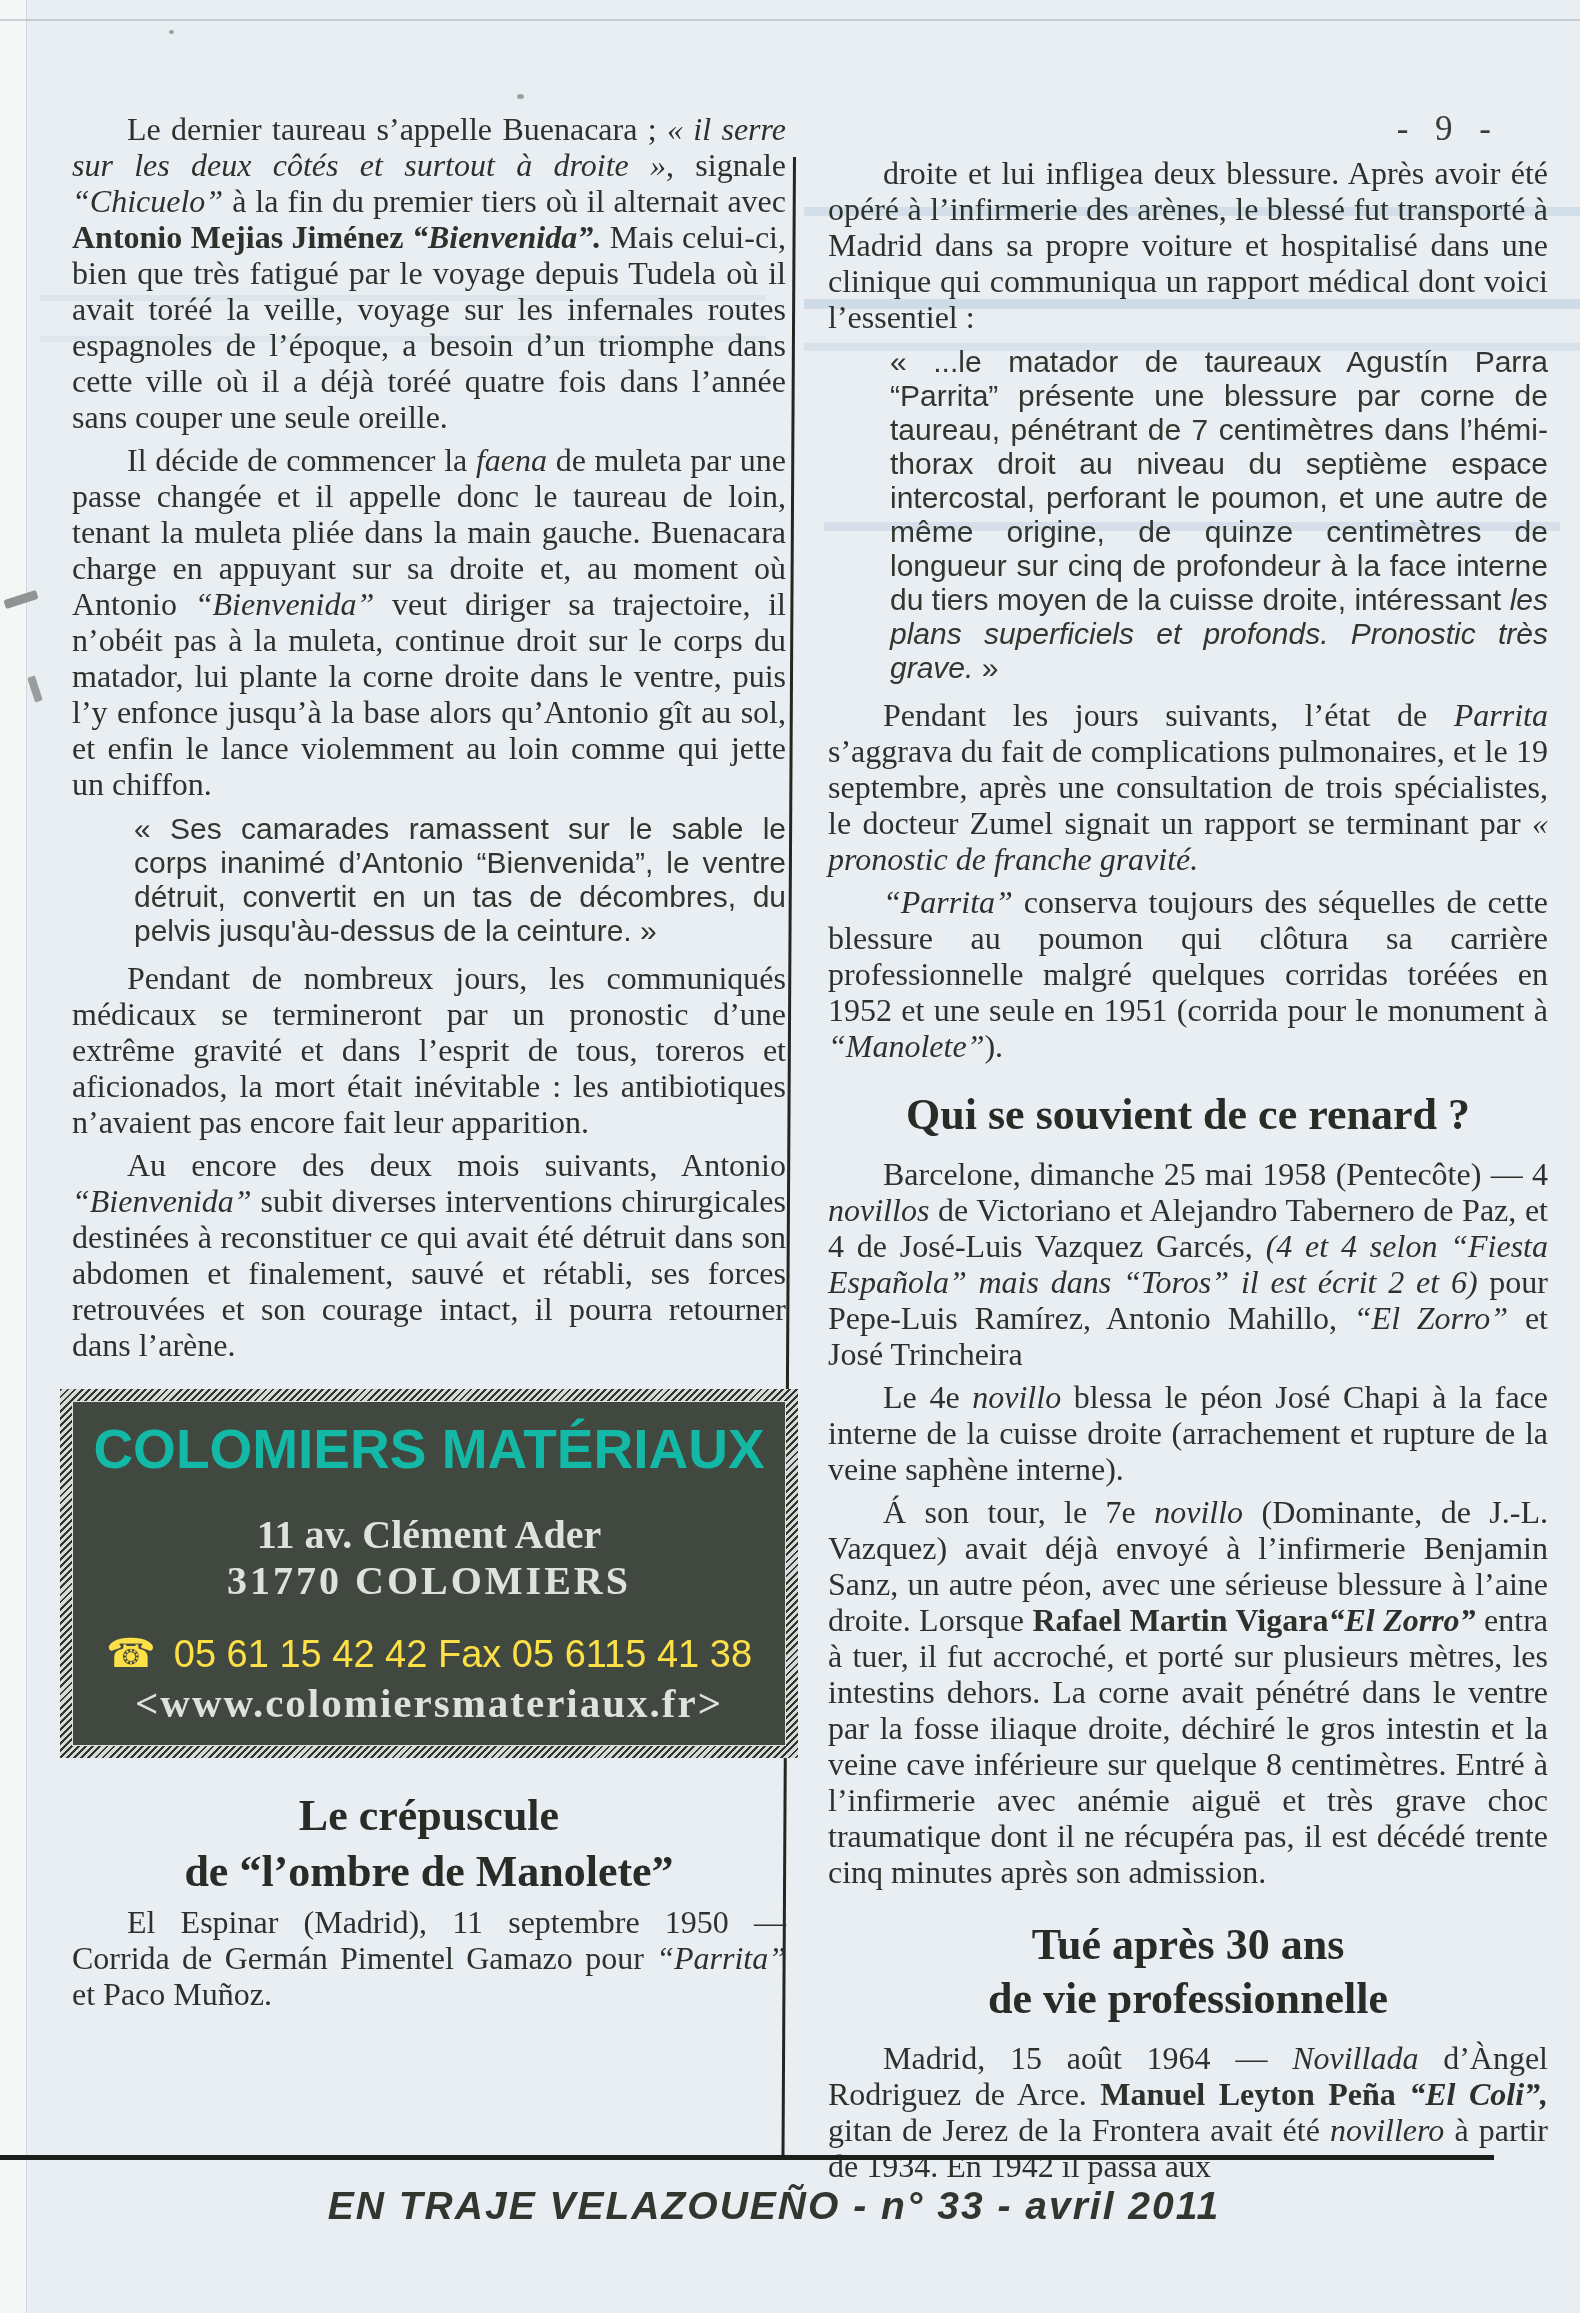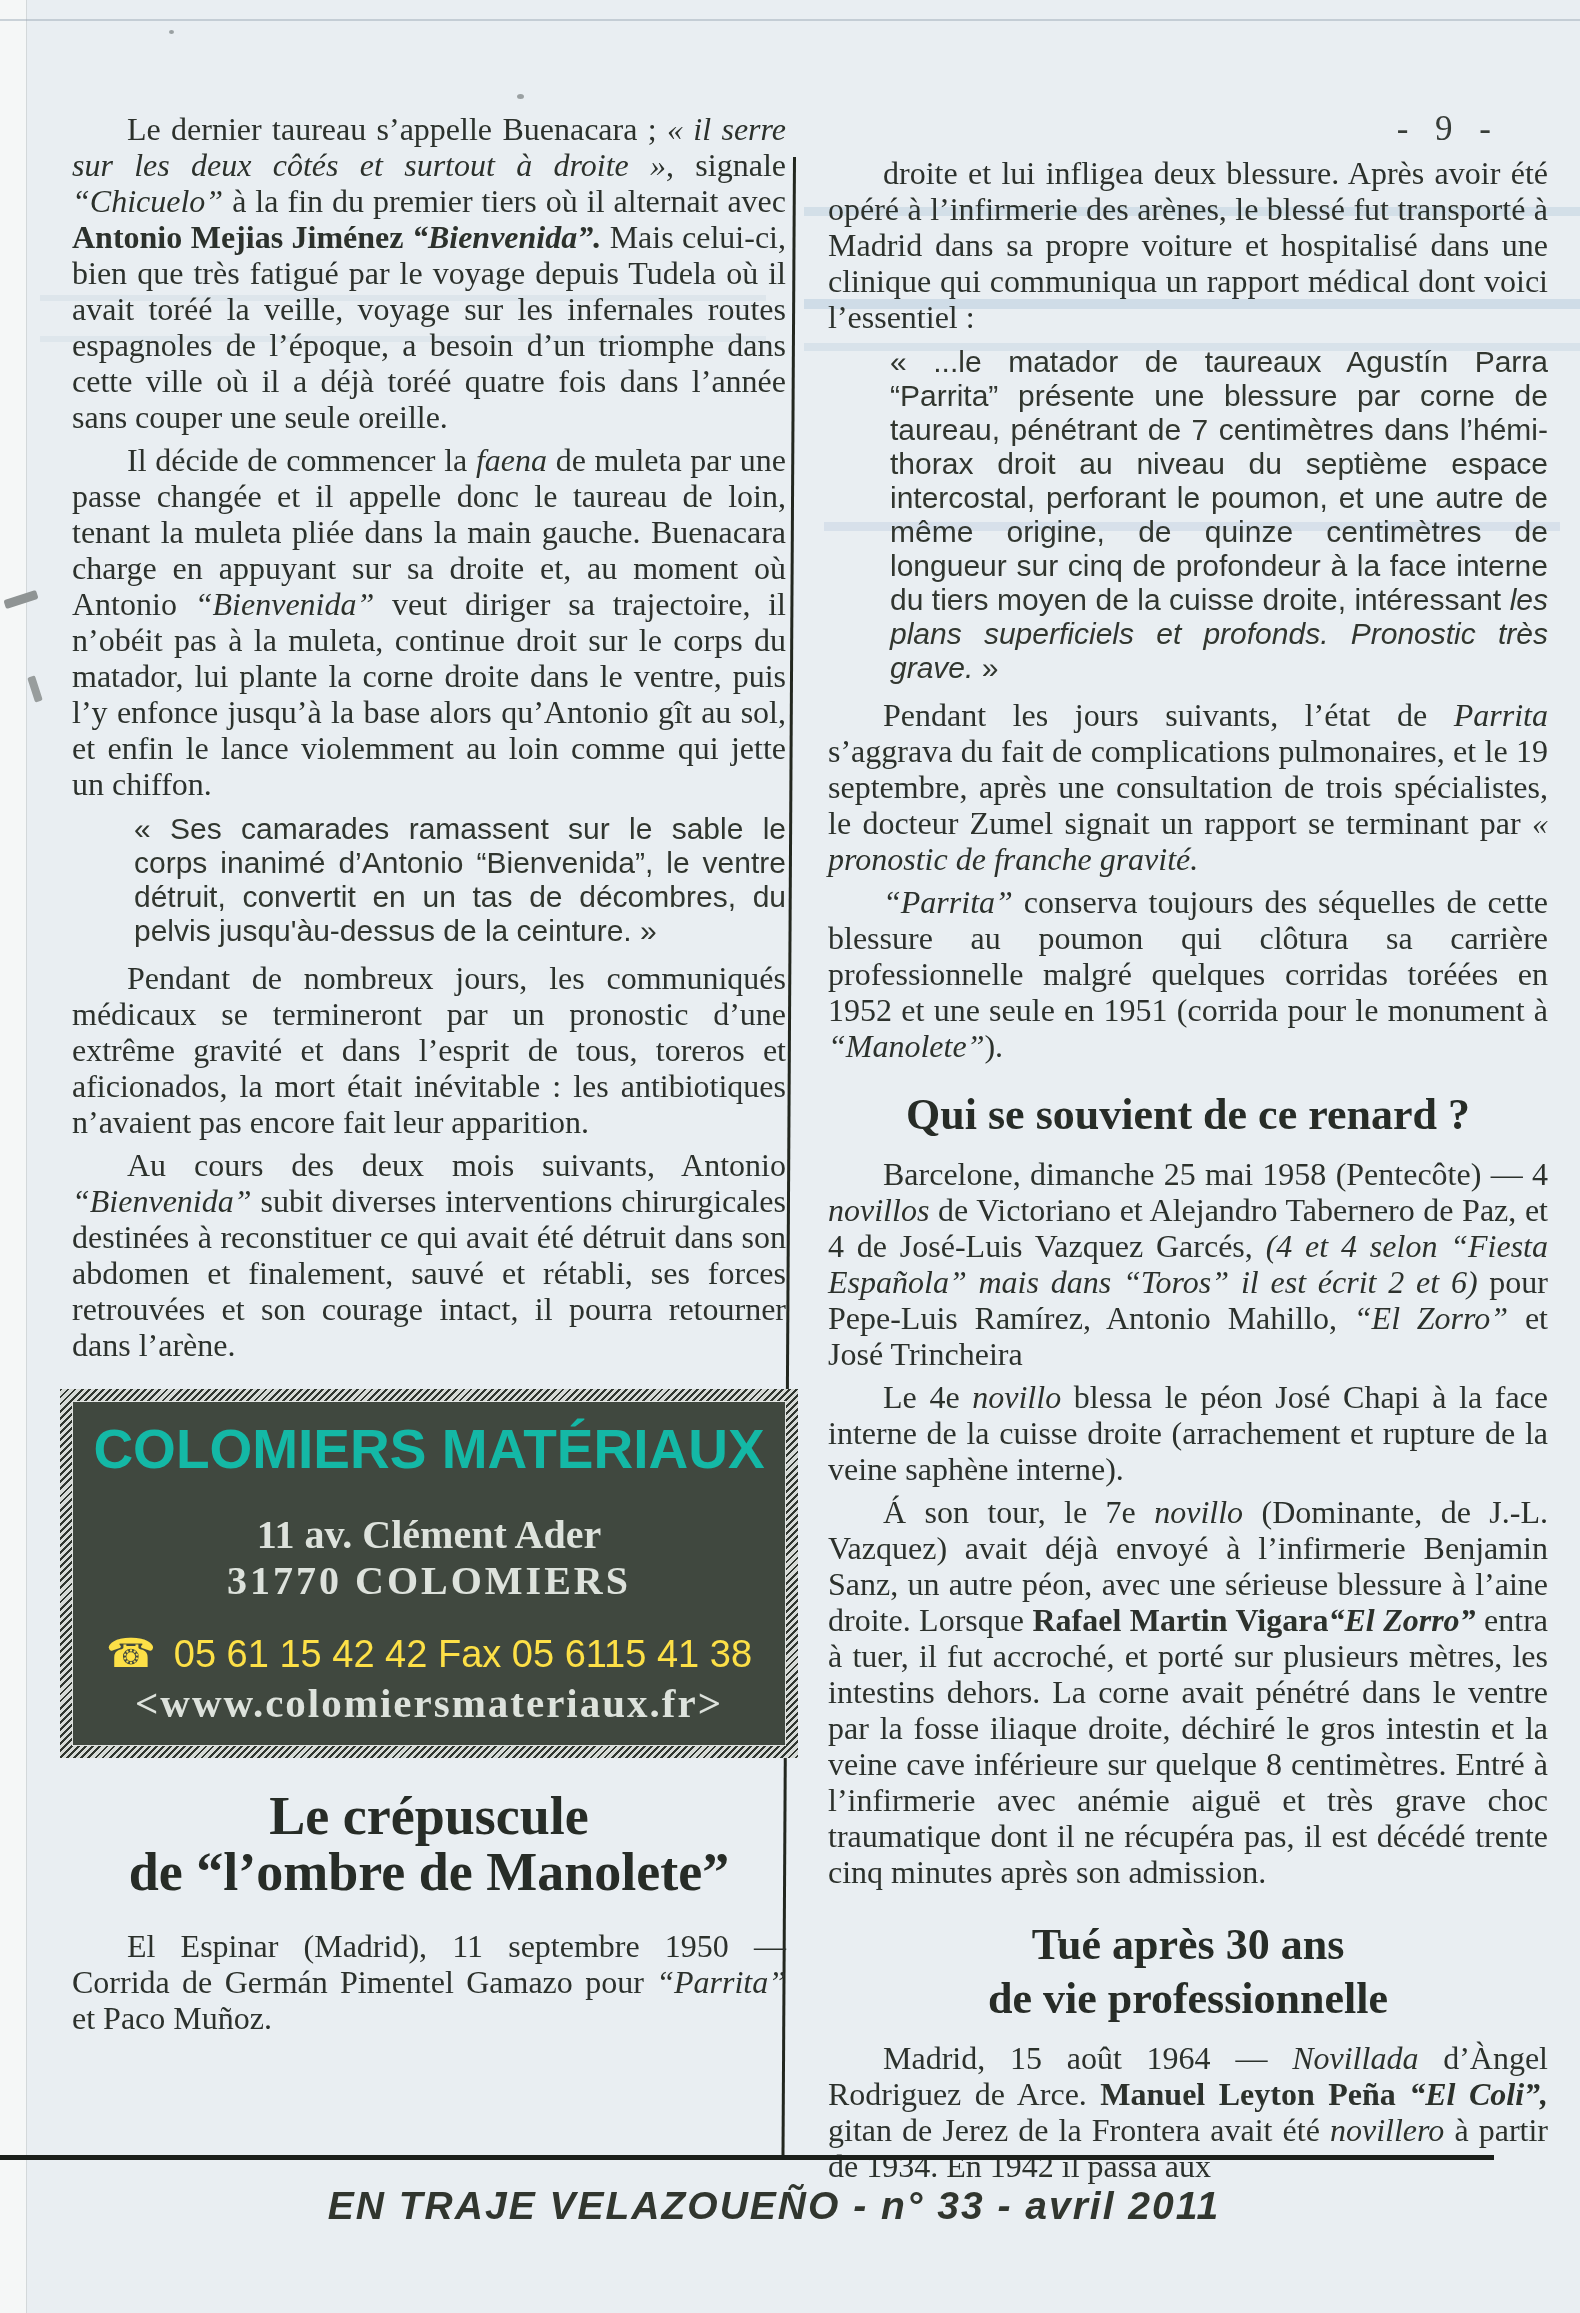--- a/index.html
+++ b/index.html
@@ -26,21 +26,21 @@
   .col-left{left:72px;top:111px;width:714px;}
   .col-right{left:828px;top:155px;width:720px;}
 
   p.body{font-size:32px;line-height:36px;text-align:justify;text-indent:55px;margin:0 0 7px 0;}
   .quote{font-family:"Liberation Sans",sans-serif;font-size:30px;line-height:34px;
          text-align:justify;margin:10px 0 12px 62px;color:#31362f;}
   .s-i{font-style:italic;}
   .s-b{font-weight:bold;}
   .s-bi{font-weight:bold;font-style:italic;}
 
-  .sec-head{font-size:54px;line-height:56px;font-weight:bold;text-align:center;margin:30px 0 28px;color:#272c27;}
+  .sec-head{font-size:44px;line-height:56px;font-weight:bold;text-align:center;margin:30px 0 4px;color:#272c27;}
   .sec-head-single{font-size:44px;line-height:54px;font-weight:bold;text-align:center;margin:24px 0 14px;color:#272c27;}
 
   
   .ad{margin:26px 0 0 -12px;width:738px;box-sizing:border-box;padding:12px;
       background:repeating-linear-gradient(135deg,#30362f 0 2px,#d7dbd7 2px 5px);}
   .ad-inner{background:#40483f;border:1px solid #dfe2df;text-align:center;padding:16px 8px 18px;}
   .ad-title{font-family:"Liberation Sans",sans-serif;font-weight:bold;font-size:55px;line-height:62px;
             color:#14b8a6;letter-spacing:0px;}
   .ad-addr1{font-size:40px;line-height:46px;font-weight:bold;color:#dde2dc;margin-top:32px;}
   .ad-addr2{font-size:40px;line-height:46px;font-weight:bold;color:#dde2dc;letter-spacing:3px;}
@@ -69,21 +69,21 @@
 
   <div class="page-num">- 9 -</div>
 
   <div class="divider"></div>
 
   <div class="col col-left">
     <p class="body"><span>Le dernier taureau s’appelle Buenacara ; </span><span class="s-i">« il serre sur les deux côtés et surtout à droite »</span><span>, signale </span><span class="s-i">“Chicuelo”</span><span> à la fin du premier tiers où il alternait avec </span><span class="s-b">Antonio Mejias Jiménez </span><span class="s-bi">“Bienvenida”.</span><span> Mais celui-ci, bien que très fatigué par le voyage depuis Tudela où il avait toréé la veille, voyage sur les infernales routes espagnoles de l’époque, a besoin d’un triomphe dans cette ville où il a déjà toréé quatre fois dans l’année sans couper une seule oreille.</span></p>
     <p class="body"><span>Il décide de commencer la </span><span class="s-i">faena</span><span> de muleta par une passe changée et il appelle donc le taureau de loin, tenant la muleta pliée dans la main gauche. Buenacara charge en appuyant sur sa droite et, au moment où Antonio </span><span class="s-i">“Bienvenida”</span><span> veut diriger sa trajectoire, il n’obéit pas à la muleta, continue droit sur le corps du matador, lui plante la corne droite dans le ventre, puis l’y enfonce jusqu’à la base alors qu’Antonio gît au sol, et enfin le lance violemment au loin comme qui jette un chiffon.</span></p>
     <div class="quote"><span>« Ses camarades ramassent sur le sable le corps inanimé d’Antonio “Bienvenida”, le ventre détruit, convertit en un tas de décombres, du pelvis jusqu'àu-dessus de la ceinture. »</span></div>
     <p class="body"><span>Pendant de nombreux jours, les communiqués médicaux se termineront par un pronostic d’une extrême gravité et dans l’esprit de tous, toreros et aficionados, la mort était inévitable : les antibiotiques n’avaient pas encore fait leur apparition.</span></p>
-    <p class="body"><span>Au cours des deux mois suivants, Antonio </span><span class="s-i">“Bienvenida”</span><span> subit diverses interventions chirurgicales destinées à reconstituer ce qui avait été détruit dans son abdomen et finalement, sauvé et rétabli, ses forces retrouvées et son courage intact, il pourra retourner dans l’arène.</span></p>
+    <p class="body"><span>Au encore des deux mois suivants, Antonio </span><span class="s-i">“Bienvenida”</span><span> subit diverses interventions chirurgicales destinées à reconstituer ce qui avait été détruit dans son abdomen et finalement, sauvé et rétabli, ses forces retrouvées et son courage intact, il pourra retourner dans l’arène.</span></p>
 
     <div class="ad">
       <div class="ad-inner">
         <div class="ad-title">COLOMIERS MATÉRIAUX</div>
         <div class="ad-addr1">11 av. Clément Ader</div>
         <div class="ad-addr2">31770 COLOMIERS</div>
         <div class="ad-phone"><span class="phone-icon">☎</span><span>05 61 15 42 42  Fax 05 6115 41 38</span></div>
         <div class="ad-url">&lt;www.colomiersmateriaux.fr&gt;</div>
       </div>
     </div>

